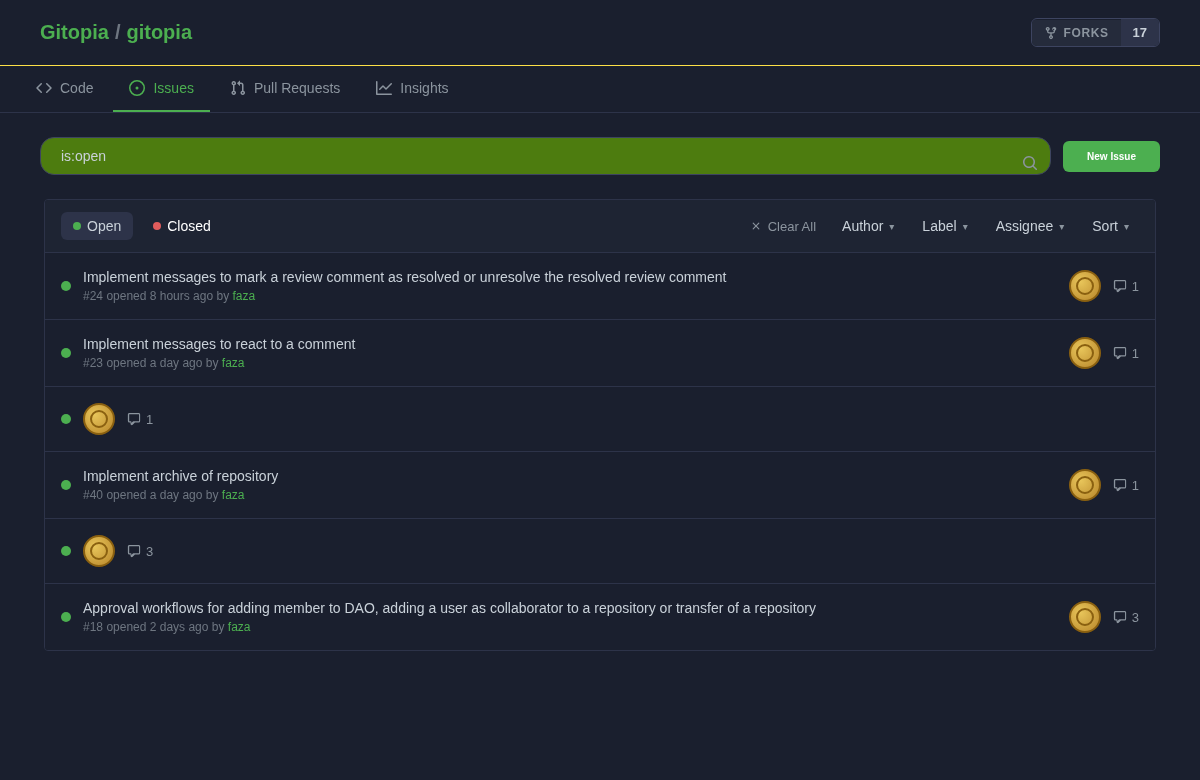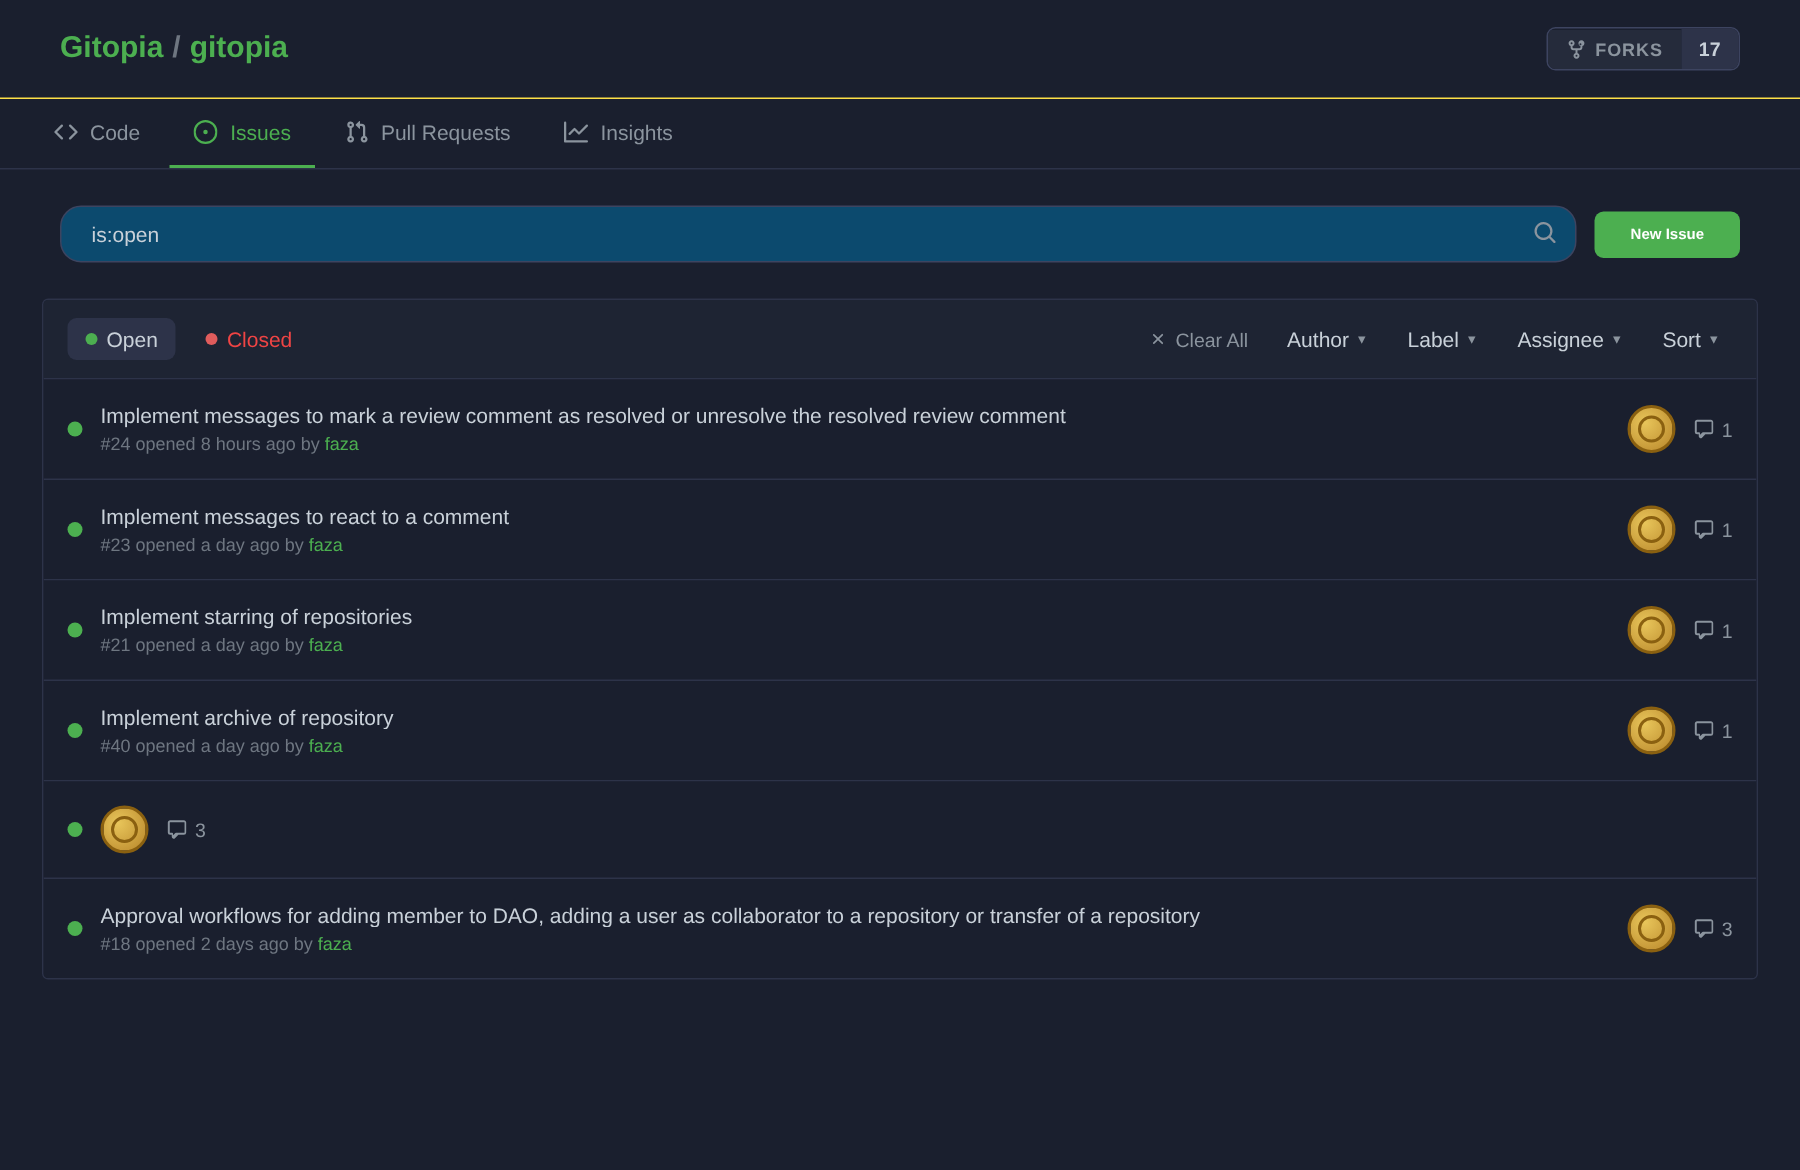--- a/index.html
+++ b/index.html
@@ -94,22 +94,22 @@
     
     .search-row {
       display: flex;
       align-items: center;
       gap: 12px;
       padding: 24px 40px;
     }
     .search-box {
       flex: 1;
       display: flex;
-      align-items: center;
-      background: #0c4a6e;
+      align-items: flex-end;
+      background: #4d7c0f;
       border: 1px solid #3d4460;
       border-radius: 14px;
       padding: 0 12px;
     }
     .search-box input {
       flex: 1;
       background: transparent;
       border: none;
       outline: none;
       color: #c9d1d9;
@@ -126,21 +126,21 @@
       border-radius: 6px;
       padding: 10px 24px;
       font-size: 10px;
       font-weight: 600;
       cursor: pointer;
       white-space: nowrap;
     }
 
     
     .issues-container {
-      margin: 0 28px;
+      margin: 0 44px;
       border: 1px solid #2d3349;
       border-radius: 4px;
       overflow: hidden;
     }
 
     
     .filter-bar {
       display: flex;
       align-items: center;
       padding: 12px 16px;
@@ -158,21 +158,21 @@
       font-size: 14px;
       font-weight: 500;
       border: none;
       background: transparent;
     }
     .filter-btn.open-btn {
       background: #2d3349;
       color: #c9d1d9;
     }
     .filter-btn.closed-btn {
-      color: #ef4444;
+      color: #ffffff;
       background: transparent;
     }
     .filter-btn .dot {
       width: 8px;
       height: 8px;
       border-radius: 50%;
     }
     .dot-green { background: #4caf50; }
     .dot-red { background: #e05c5c; }
 
@@ -414,28 +414,20 @@
     <div class="coin-icon"></div>
     <div class="issue-comments">
       <svg width="14" height="14" viewBox="0 0 16 16" fill="#8b949e">
             <path fill-rule="evenodd" d="M2.75 2.5a.25.25 0 00-.25.25v7.5c0 .138.112.25.25.25h1.5a.75.75 0 01.75.75v1.19l1.72-1.72a.75.75 0 01.53-.22h6.25a.25.25 0 00.25-.25v-7.5a.25.25 0 00-.25-.25H2.75zM1 2.75C1 1.784 1.784 1 2.75 1h10.5c.966 0 1.75.784 1.75 1.75v7.5A1.75 1.75 0 0113.25 12H9.06l-2.573 2.573A1.457 1.457 0 014 13.543V12H2.75A1.75 1.75 0 011 10.25v-7.5z"></path>
           </svg>
       <span>1</span>
     </div>
   </div>
       <div class="issue-row">
     <div class="issue-dot"></div>
-    <div class="issue-content">
-      <div class="issue-title">Implement starring of repositories</div>
-      <div class="issue-meta">
-        <span>#21</span>
-        <span> opened a day ago by </span>
-        <span class="by-user">faza</span>
-      </div>
-    </div>
     <div class="coin-icon"></div>
     <div class="issue-comments">
       <svg width="14" height="14" viewBox="0 0 16 16" fill="#8b949e">
             <path fill-rule="evenodd" d="M2.75 2.5a.25.25 0 00-.25.25v7.5c0 .138.112.25.25.25h1.5a.75.75 0 01.75.75v1.19l1.72-1.72a.75.75 0 01.53-.22h6.25a.25.25 0 00.25-.25v-7.5a.25.25 0 00-.25-.25H2.75zM1 2.75C1 1.784 1.784 1 2.75 1h10.5c.966 0 1.75.784 1.75 1.75v7.5A1.75 1.75 0 0113.25 12H9.06l-2.573 2.573A1.457 1.457 0 014 13.543V12H2.75A1.75 1.75 0 011 10.25v-7.5z"></path>
           </svg>
       <span>1</span>
     </div>
   </div>
       <div class="issue-row">
     <div class="issue-dot"></div>

